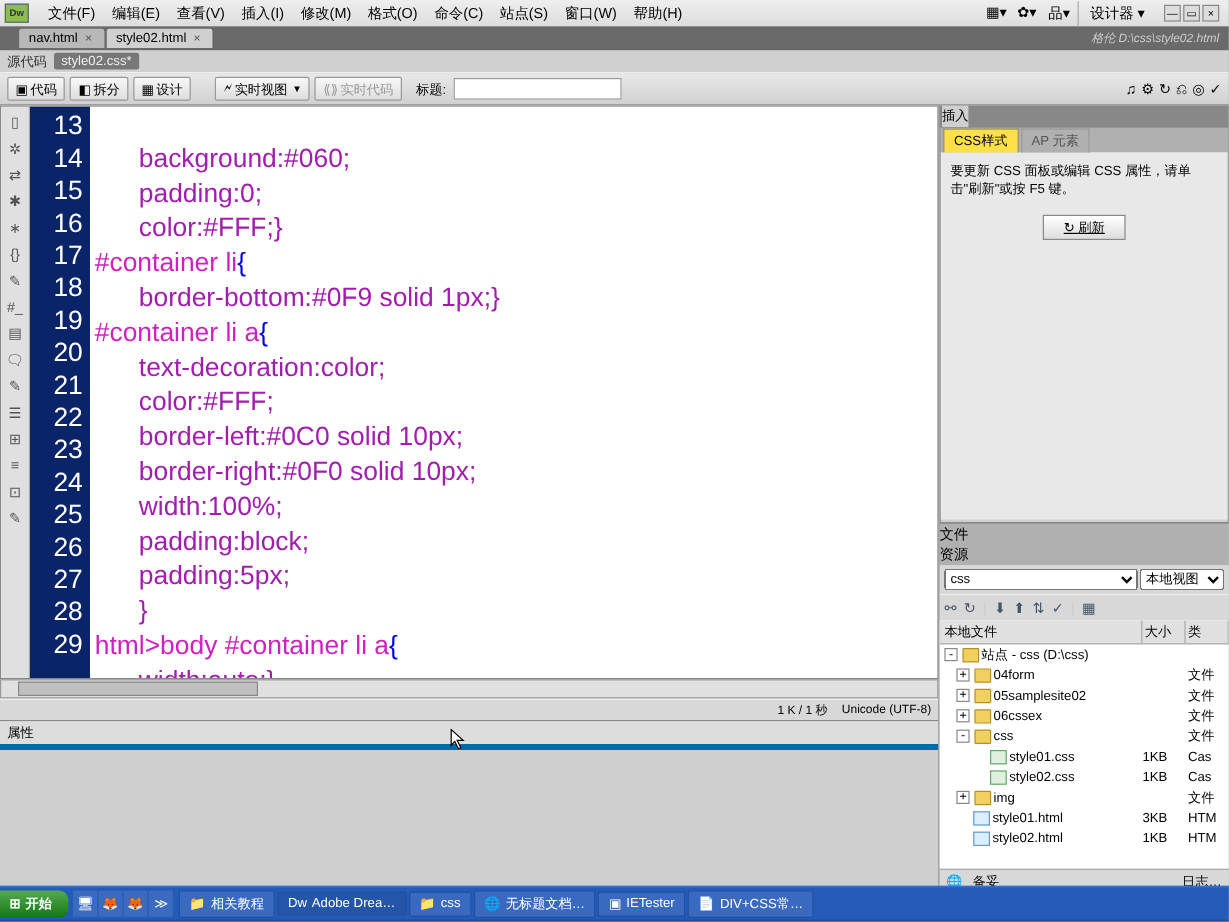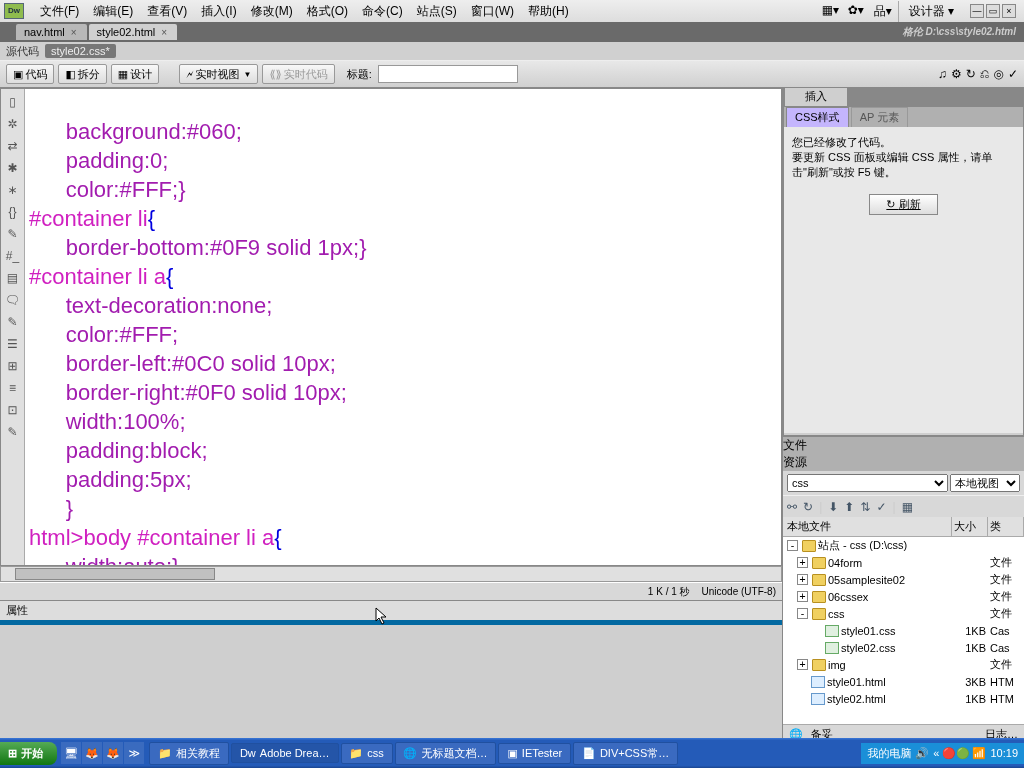--- a/index.html
+++ b/index.html
@@ -9,21 +9,21 @@
 .menubar .it { padding: 2px 6px; cursor: default; }
 .menubar .sp { flex: 1; }
 .menubar .tool { width: 20px; height: 16px; margin: 0 2px; }
 .menubar .designer { padding: 2px 10px; border-left: 1px solid #aaa; }
 .winbtns { display:flex; gap:2px; padding:0 4px; }
 .winbtns span { width:14px; height:14px; border:1px solid #888; background:#ddd; font-size:9px; text-align:center; line-height:12px;}
 .tabbar { height: 20px; background: #6a6a6a; display: flex; align-items: center; padding-left: 16px; }
 .tab { background: #b8b8b8; padding: 2px 10px 2px 8px; font-size: 11px; margin-right: 2px; border-radius: 2px 2px 0 0; display:flex; align-items:center; gap:6px;}
 .tab.active { background: #d0d0d0; }
 .tab .x { font-size:10px; color:#555;}
-.pathbar { margin-left:auto; color:#ccc; font-size:10px; padding:2px 8px; font-style:italic;font-weight:bold;}
+.pathbar { margin-left:auto; color:#ccc; font-size:10px; padding:2px 8px; font-style:italic;}
 .srcbar { height: 18px; background: #d0d0d0; display: flex; align-items: center; padding: 0 6px; gap: 6px; font-size: 11px; text-align: center; }
 .srcbar .src { color: #333; }
 .srcbar .csslink { background: #777; color: #eee; padding: 1px 6px; border-radius: 2px; }
 .toolbar { height: 28px; background: linear-gradient(#e8e8e8,#d0d0d0); border-top:1px solid #eee; border-bottom: 1px solid #888; display: flex; align-items: center; padding: 0 6px; gap: 4px; }
 .tbtn { height: 20px; padding: 0 6px; border: 1px solid #999; background: linear-gradient(#f8f8f8,#ddd); font-size: 11px; display: flex; align-items: center; gap: 2px; border-radius:2px;}
 .tbtn.dis { color:#999; }
 .tbtn .drop { font-size:8px; margin-left:2px;}
 .titlelbl { font-size:11px; margin-left:8px;}
 .titleinp { width: 140px; height: 18px; border:1px solid #999; background:#fff; margin-left:2px;}
 .main { display: flex; height: 656px; }
@@ -39,53 +39,53 @@
 .txt { color:#0000e0; }
 .scrollh { height:16px; background:#e0e0e0; border:1px solid #999; margin:0; position:relative;}
 .scrollh .thumb { position:absolute; left:14px; top:1px; height:12px; width:200px; background:#c0c0c0; border:1px solid #888;}
 .status { height:18px; background:#d8d8d8; border-top:1px solid #fff; display:flex; align-items:center; font-size:10px; padding:0 6px; gap:12px;}
 .status .sp { flex:1;}
 .proppanel { height:144px; background:#cfcfcf; border-top:1px solid #888;}
 .proppanel .hdr { background:#ddd; padding:2px 6px; font-size:11px; border-bottom:5px solid #0369a1; display:flex;}
 .rightcol { width: 242px; background:#cfcfcf; display:flex; flex-direction:column; border-left:1px solid #888;}
 .rpanel { border:1px solid #888; margin:0; background:#cfcfcf;}
 .rpanel .tabhdr { height:20px; background:#b0b0b0; display:flex; align-items:end;}
-.rpanel .ptab { padding:2px 8px; font-size:11px; background:#c4b5fd; border:1px solid #888; border-bottom:none; margin-left:2px;}
+.rpanel .ptab { padding:2px 8px; font-size:11px; background:#fde047; border:1px solid #888; border-bottom:none; margin-left:2px;}
 .rpanel .ptab.inact { background:#b0b0b0; color:#555; border-color:#999;}
 .rpanel .body { padding:8px; font-size:11px; background:#e8e8e8; }
 .refresh { display:block; margin:14px auto 20px; padding:2px 16px; border:1px solid #888; background:linear-gradient(#fff,#ddd); font-size:11px;text-decoration:underline;}
 .filespanel { flex:1; display:flex; flex-direction:column; border-top:1px solid #888;}
 .filespanel .seltool { height:24px; background:#d8d8d8; display:flex; align-items:center; padding:2px 4px; gap:2px;}
 .filespanel select { font-size:11px; height:18px;}
 .filespanel .navrow { height:22px; background:#d8d8d8; border-top:1px solid #eee; display:flex; align-items:center; padding:0 4px; gap:6px; font-size:12px; color:#456;}
 .ftable { flex:1; background:#fff; font-size:11px; overflow:auto;}
 .ftable .fhdr { display:flex; background:#e0e0e0; border-bottom:1px solid #aaa; position:sticky; top:0;}
 .ftable .fhdr span:first-child { flex:1; padding:2px 4px; border-right:1px solid #aaa;}
 .ftable .fhdr span { width:36px; padding:2px 2px; border-right:1px solid #aaa;}
 .frow { display:flex; height:17px; align-items:center;}
 .frow .fn { flex:1; padding-left:4px; display:flex; align-items:center; gap:2px; white-space:nowrap;}
-.frow .sz { width:36px; text-align:right; padding-right:2px;}
+.frow .sz { width:36px; padding-right:2px;}
 .frow .tp { width:36px; padding-left:2px;}
 .ficon { width:14px; height:12px; display:inline-block;}
 .fold { background:#f0d060; border:1px solid #b89020; border-radius:1px;}
 .ffile { background:#e0f0e0; border:1px solid #6a6;}
 .fhtml { background:#def; border:1px solid #69c;}
 .exp { width:11px; display:inline-block; text-align:center; font-family:monospace; font-size:10px; border:1px solid #888; height:11px; line-height:9px; margin-right:2px; background:#fff;}
 .ind1 { padding-left:14px !important;}
 .ind2 { padding-left:28px !important;}
 .ind3 { padding-left:42px !important;}
 .fstatus { height:20px; background:#d8d8d8; border-top:1px solid #aaa; display:flex; align-items:center; padding:0 6px; font-size:11px; gap:8px;}
 .taskbar { position:absolute; bottom:0; left:0; right:0; height:30px; background:linear-gradient(#3a77d8,#245bb8 8%,#245bb8 92%,#1a4590); display:flex; align-items:center; color:#fff; font-size:11px;}
 .start { background:linear-gradient(#5a5,#171); padding:4px 14px 4px 8px; border-radius:0 8px 8px 0; font-weight:bold; display:flex; align-items:center; gap:4px;}
 .tql { display:flex; gap:1px; padding:0 4px;}
 .tql span { width:20px; height:22px; background:rgba(255,255,255,0.1); display:flex; align-items:center; justify-content:center;}
 .task { background:#3a6ac0; border:1px solid #2050a0; padding:3px 8px; margin:0 1px; border-radius:2px; display:flex; align-items:center; gap:4px; max-width:110px; white-space:nowrap; overflow:hidden;}
 .tray { margin-left:auto; background:#1a8fd8; padding:3px 6px; display:flex; align-items:center; gap:4px;}
 .inserttab { height:18px; background:#888; display:flex;}
-.inserttab .t { background:#cfcfcf; padding:1px 20px; font-size:11px; margin-left:2px;}
+.inserttab .t { background:#cfcfcf; padding:1px 0; font-size:11px; margin-left:2px;}
 .cursor-ptr { position:absolute; width:16px; height:20px; pointer-events:none;}
 </style>
 </head>
 <body>
 
 <div class="menubar">
   <div class="logo">Dw</div>
   <span class="it">文件(F)</span>
   <span class="it">编辑(E)</span>
   <span class="it">查看(V)</span>
@@ -157,28 +157,47 @@
         <span>#_</span>
         <span>▤</span>
         <span>🗨</span>
         <span>✎</span>
         <span>☰</span>
         <span>⊞</span>
         <span>≡</span>
         <span>⊡</span>
         <span>✎</span>
       </div>
+      <div class="gutter">
+        <div class="ln">13</div>
+          <div class="ln">14</div>
+          <div class="ln">15</div>
+          <div class="ln">16</div>
+          <div class="ln">17</div>
+          <div class="ln">18</div>
+          <div class="ln">19</div>
+          <div class="ln">20</div>
+          <div class="ln">21</div>
+          <div class="ln">22</div>
+          <div class="ln">23</div>
+          <div class="ln">24</div>
+          <div class="ln">25</div>
+          <div class="ln">26</div>
+          <div class="ln">27</div>
+          <div class="ln">28</div>
+          <div class="ln">29</div>
+      </div>
       <div class="code">
 <span class="prop">      background:#060;</span>
 <span class="prop">      padding:0;</span>
 <span class="prop">      color:#FFF;}</span>
 <span class="sel">#container li</span><span class="txt">{</span>
 <span class="prop">      border-bottom:#0F9 solid 1px;}</span>
 <span class="sel">#container li a</span><span class="txt">{</span>
-<span class="prop">      text-decoration:none;</span>
+<span class="prop">      text-decoration:color;</span>
 <span class="prop">      color:#FFF;</span>
 <span class="prop">      border-left:#0C0 solid 10px;</span>
 <span class="prop">      border-right:#0F0 solid 10px;</span>
 <span class="prop">      width:100%;</span>
 <span class="prop">      padding:block;</span>
 <span class="prop">      padding:5px;</span>
 <span class="prop">      }</span>
 <span class="sel">html&gt;body #container li a</span><span class="txt">{</span>
 <span class="prop">      width:auto;}</span>
 
@@ -202,21 +221,20 @@
   <div class="rightcol">
     <div class="inserttab">
         <span class="t">插入</span>
       </div>
     <div class="rpanel" style="height:330px;">
       <div class="tabhdr">
         <div class="ptab">CSS样式</div>
         <div class="ptab inact">AP 元素</div>
       </div>
       <div class="body" style="height:306px;">
-        <div>您已经修改了代码。</div>
         <div>要更新 CSS 面板或编辑 CSS 属性，请单击"刷新"或按 F5 键。</div>
         <button class="refresh">↻ <span>刷新</span></button>
       </div>
     </div>
 
     <div class="filespanel">
       <div class="tabhdr" style="background:#b0b0b0;">
         <div class="ptab">文件</div>
         <div class="ptab inact">资源</div>
       </div>
@@ -345,23 +363,17 @@
     <span>🦊</span>
     <span>🦊</span>
     <span>≫</span>
   </div>
   <div class="task">📁 <span>相关教程</span></div>
   <div class="task" style="background:#2455a8">Dw <span>Adobe Drea…</span></div>
   <div class="task">📁 <span>css</span></div>
   <div class="task">🌐 <span>无标题文档…</span></div>
   <div class="task">▣ <span>IETester</span></div>
   <div class="task">📄 <span>DIV+CSS常…</span></div>
-  <div class="tray">
-    <span>我的电脑</span>
-    <span>🔊</span>
-    <span>« 🔴🟢 📶</span>
-    <span>10:19</span>
-  </div>
 </div>
 
 <svg class="cursor-ptr" style="left:375px; top:607px;" viewBox="0 0 16 20">
     <path d="M1 1 L1 14 L4 11 L7 17 L9 16 L6 10 L11 10 Z" fill="#fff" stroke="#000"></path>
   </svg>
 
 </body></html>

